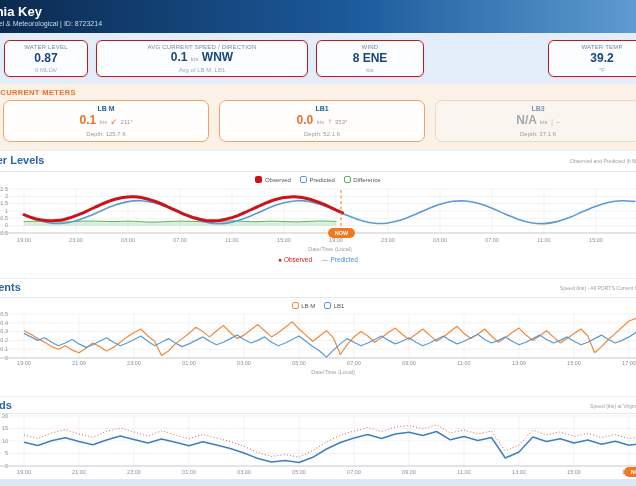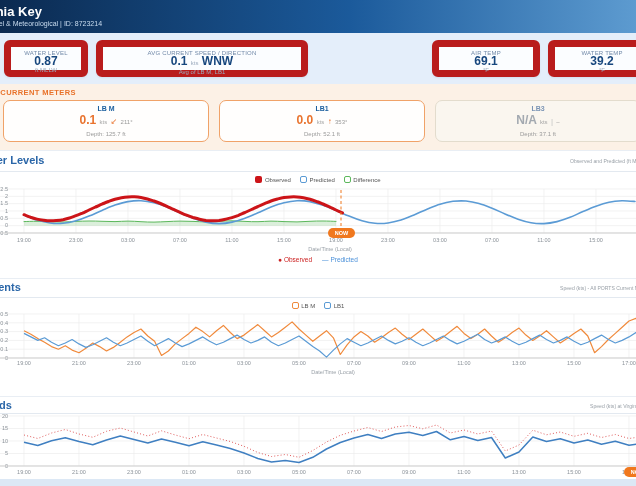--- a/index.html
+++ b/index.html
@@ -5,21 +5,21 @@
   html,body{margin:0;padding:0;background:#fff;}
   #app{position:relative;width:636px;height:486px;overflow:hidden;background:#fff;
        font-family:"Liberation Sans",sans-serif;-webkit-font-smoothing:antialiased;}
   .abs{position:absolute;}
   
   .hdr{left:0;top:0;width:636px;height:33px;background:linear-gradient(90deg,#0b2a50 0%,#1b5a9b 55%,#5d9bd0 100%);}
   .hdr-title{left:-33px;top:4px;color:#fff;font-size:13px;font-weight:bold;white-space:nowrap;}
   .hdr-sub{left:-33px;top:20px;color:#c9dcef;font-size:7px;white-space:nowrap;}
   
   .mrow{left:0;top:33px;width:636px;height:51px;background:#e4eefa;}
-  .mcard{top:40px;height:37px;background:#fbfdff;border:7px solid #b91c1c;border-radius:6px;
+  .mcard{top:40px;height:37px;background:#fbfdff;border:1px solid #b91c1c;border-radius:6px;
          box-shadow:0 1px 2px rgba(30,60,100,.08);display:flex;flex-direction:column;align-items:center;justify-content:space-between;padding:3px 2px;box-sizing:border-box;}
   .mlabel{font-size:6px;color:#7189a8;letter-spacing:.2px;white-space:nowrap;}
   .mval{font-size:12px;font-weight:bold;color:#17477e;line-height:11px;white-space:nowrap;}
   .munit{font-size:6px;color:#9cabbe;white-space:nowrap;}
   .vu{font-size:6px;font-weight:normal;color:#9cabbe;}
   
   .cmrow{left:0;top:84px;width:636px;height:66px;background:#fcf1e6;}
   .cmtitle{left:-30px;top:88px;font-size:7.5px;font-weight:bold;color:#e8722a;letter-spacing:.4px;white-space:nowrap;}
   .meter{top:100px;height:42px;background:#fffefd;border:1px solid #f0a268;border-radius:7px;
          display:flex;flex-direction:column;align-items:center;justify-content:space-between;padding:4px 2px;box-sizing:border-box;}
@@ -60,24 +60,24 @@
   <div class="abs mcard" style="left:4px;width:84px;">
     <div class="mlabel">WATER LEVEL</div>
     <div class="mval">0.87</div>
     <div class="munit">ft MLLW</div>
   </div>
   <div class="abs mcard" style="left:96px;width:212px;">
     <div class="mlabel">AVG CURRENT SPEED / DIRECTION</div>
     <div class="mval"><span>0.1</span> <span class="vu">kts</span> <span>WNW</span></div>
     <div class="munit">Avg of LB M, LB1</div>
   </div>
-  <div class="abs mcard" style="left:432px;width:108px;">
-    <div class="mlabel">AIR TEMP</div>
-    <div class="mval">69.1</div>
-    <div class="munit">°F</div>
+  <div class="abs mcard" style="left:316px;width:108px;">
+    <div class="mlabel">WIND</div>
+    <div class="mval">8 ENE</div>
+    <div class="munit">kts</div>
   </div>
   <div class="abs mcard" style="left:548px;width:108px;">
     <div class="mlabel">WATER TEMP</div>
     <div class="mval">39.2</div>
     <div class="munit">°F</div>
   </div>
 
   <div class="abs cmrow"></div>
   <div class="abs cmtitle">PORTS CURRENT METERS</div>
   <div class="abs meter" style="left:3px;width:206px;">

